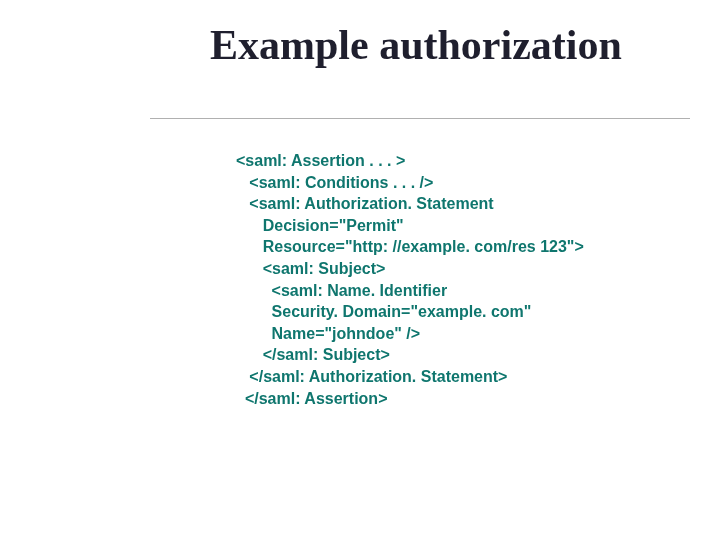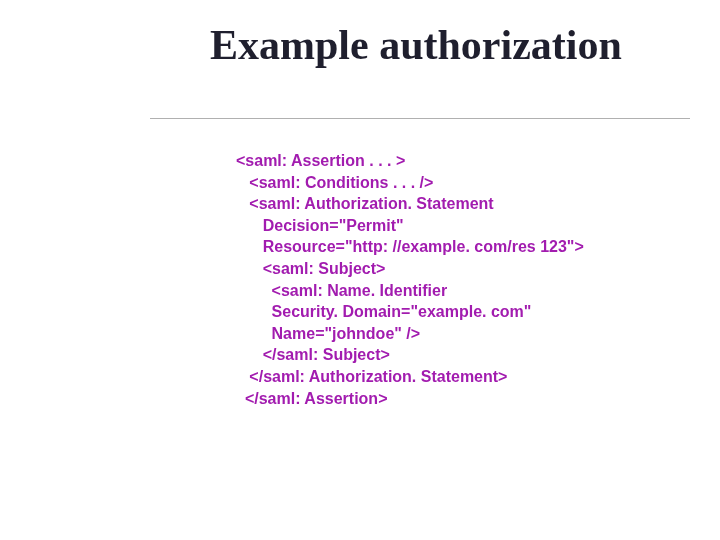--- a/index.html
+++ b/index.html
@@ -39,21 +39,21 @@
   }
   .code-block {
     position: absolute;
     left: 236px;
     top: 150px;
     width: 450px;
     font-family: Arial, Helvetica, sans-serif;
     font-size: 16px;
     line-height: 1.35;
     font-weight: bold;
-    color: #a21caf;
+    color: #0f766e;
     white-space: pre;
   }
 </style>
 </head>
 <body>
 
 <div class="slide">
 
   <div class="title">
     <span>Example authorization</span><br>

